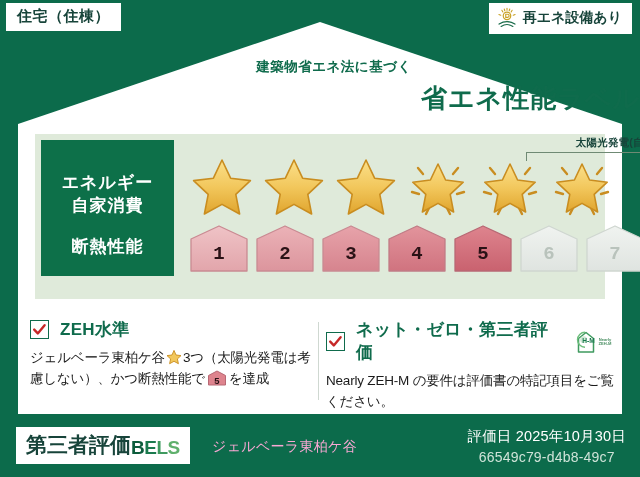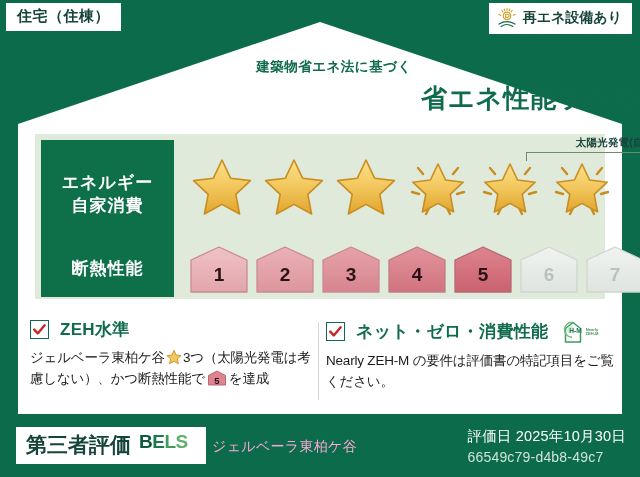--- a/index.html
+++ b/index.html
@@ -64,21 +64,21 @@
   }
 
   
   #rating-panel {
     position: absolute; left: 35px; top: 134px;
     width: 570px; height: 165px;
     background: #dfeada;
   }
   .rating-row { position: absolute; left: 0; width: 100%; display: flex; }
   #row-energy { top: 6px; height: 86px; }
-  #row-insul  { top: 108px; height: 60px; }
+  #row-insul  { top: 87px; height: 60px; font-family: Liberation Mono, monospace; }
 
   .row-label {
     flex: 0 0 133px;
     margin-left: 6px;
     background: #0d7049;
     color: #ffffff;
     font-size: 17px; font-weight: bold;
     display: flex; flex-direction: column;
     align-items: center; justify-content: center;
     line-height: 1.35;
@@ -163,38 +163,38 @@
     width: 1px; height: 78px; background: #cfd8d1;
   }
 
   
   #footer {
     position: absolute; left: 0; right: 0; bottom: 0; height: 63px;
   }
   #bels-chip {
     position: absolute; left: 16px; top: 13px;
     background: #ffffff;
-    padding: 4px 18px 5px 10px;
-    display: flex; align-items: flex-start; gap: 8px;
+    padding: 4px 10px 5px 10px;
+    display: flex; align-items: flex-end; 
   }
   #bels-chip .jp {
     font-size: 21px; font-weight: bold; color: #17443a; letter-spacing: 0px;
   }
   #bels-chip .bels { font-size: 19px; font-weight: bold; letter-spacing: -.5px; }
   #bels-chip .bels span:nth-child(1) { color: #0c5c3c; }
   #bels-chip .bels span:nth-child(2) { color: #1a7a4e; }
   #bels-chip .bels span:nth-child(3) { color: #3f9a5f; }
   #bels-chip .bels span:nth-child(4) { color: #5fb06c; }
 
   #building-name {
     position: absolute; left: 212px; top: 24px;
     font-size: 14px; color: #f9a8d4; letter-spacing: .3px;
   }
   #eval-block {
-    position: absolute; right: 14px; top: 13px; text-align: left;
+    position: absolute; right: 14px; top: 13px; text-align: center;
   }
   #eval-date { font-size: 14.5px; color: #ffffff; letter-spacing: .2px; }
   #eval-id   { font-size: 14px; color: #cfe3d8; margin-top: 3px; letter-spacing: .2px; }
 </style>
 </head>
 <body>
 
 <div id="label-root">
 
   <div id="house-card"></div>
@@ -404,21 +404,21 @@
     </div>
   </div>
 
   <div class="note-col" id="note-right">
     <div class="note-head">
       <span class="chk-box">
         <svg viewBox="0 0 15 15">
             <path d="M2.2 7.6 L5.8 11.4 L12.6 3.2" fill="none" stroke="#c62828" stroke-width="2.4" stroke-linecap="round" stroke-linejoin="round"></path>
           </svg>
       </span>
-      <span class="note-title">ネット・ゼロ・消費性能</span>
+      <span class="note-title">ネット・ゼロ・第三者評価</span>
       <span class="hm-logo">
         <svg viewBox="0 0 40 26">
           <path d="M4.5 24 V10.5 L12 4.5 L19.5 10.5 V24 Z" fill="none" stroke="#3f9a5f" stroke-width="1.5" stroke-linejoin="round"></path>
           <path d="M11 4.2 A7.2 7.2 0 1 0 11 19.2" fill="none" stroke="#6fbf7e" stroke-width="1.4"></path>
           <circle cx="9.6" cy="11.7" r="3.4" fill="#cfe8d4"></circle>
           <text x="14.4" y="14.6" font-family="Liberation Sans, sans-serif" font-size="6.6" font-weight="bold" fill="#1a7a4e" text-anchor="middle">H-M</text>
           <text x="31" y="12.6" font-family="Liberation Sans, sans-serif" font-size="4.1" font-weight="bold" fill="#4a8f63" text-anchor="middle">Nearly</text>
           <text x="31" y="17.4" font-family="Liberation Sans, sans-serif" font-size="4.1" font-weight="bold" fill="#4a8f63" text-anchor="middle">ZEH-M</text>
         </svg>
       </span>

